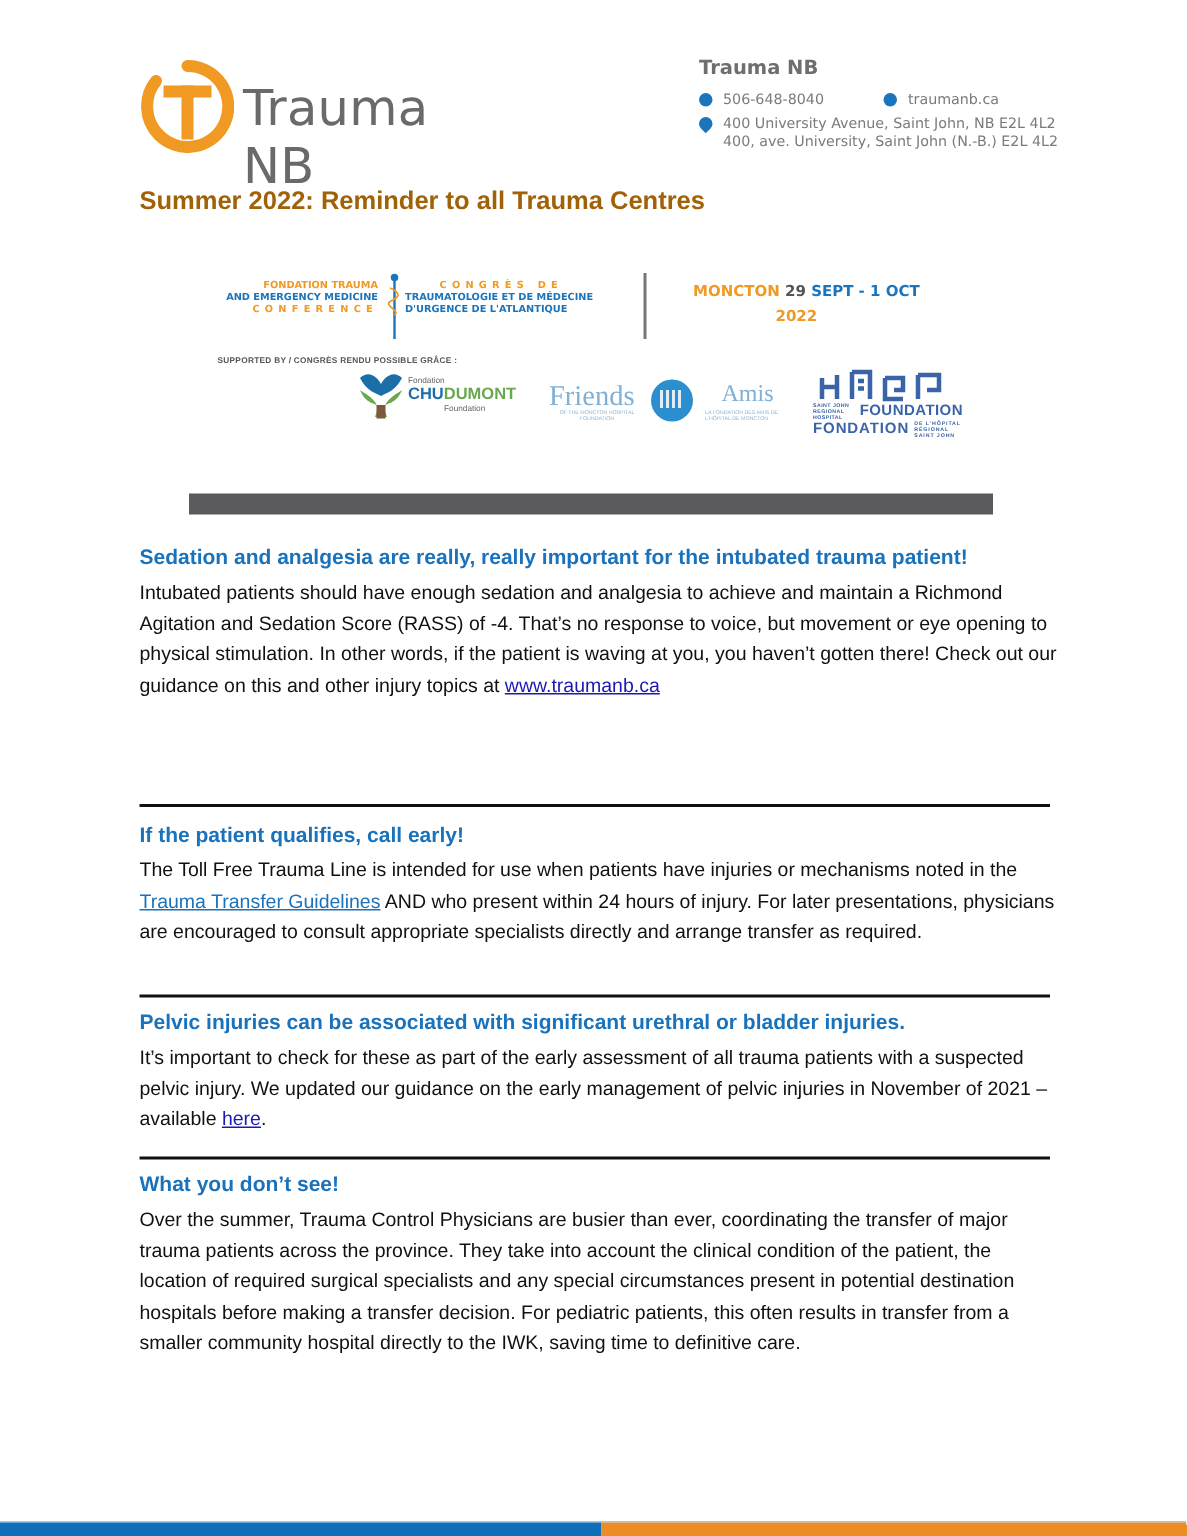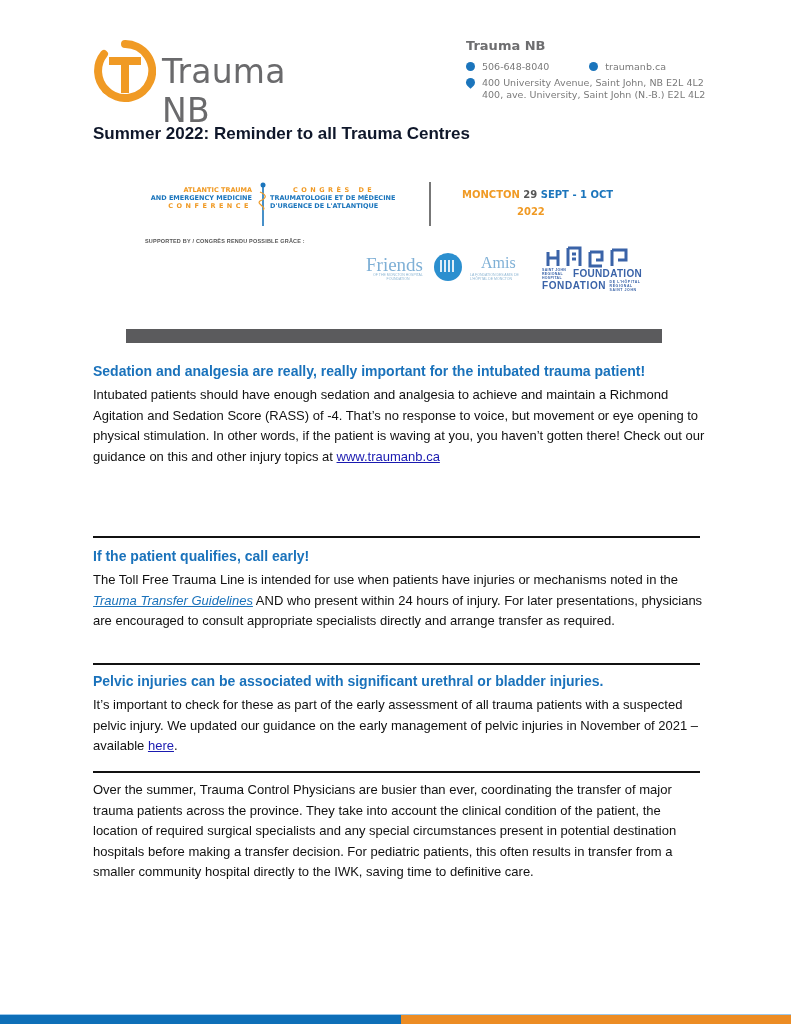--- a/index.html
+++ b/index.html
@@ -14,21 +14,21 @@
   
   #contact { left:466px; top:38px; width:260px; font-family:"DejaVu Sans", sans-serif; color:#7a7a7a; }
   #contact-title { font-size:13px; font-weight:bold; color:#6e6e70; margin-bottom:8px; }
   .contact-row { font-size:9.5px; line-height:12px; display:flex; align-items:flex-start; }
   .cicon { width:9px; height:9px; border-radius:50%; background:#1b75bc; display:inline-block; margin-right:7px; margin-top:1px; flex:none; }
   .pin { border-radius:50% 50% 50% 0; transform:rotate(-45deg); }
   #contact-row1 { margin-bottom:4px; }
   #web { margin-left:40px; display:flex; }
 
   
-  #main-title { left:93px; top:124px; font-size:17px; font-weight:bold; color:#0f172a; }
+  #main-title { left:93px; top:124px; font-size:17px; font-weight:bold; color:#a16207; }
 
   
   #banner { left:140px; top:176px; width:540px; height:120px; }
   .atem { position:absolute; left:0; top:10px; width:112px; text-align:right; font-family:"DejaVu Sans", sans-serif; font-weight:bold; font-size:6.5px; line-height:8px; }
   .atem .o { color:#f09a24; } .atem .b { color:#1b75bc; }
   .congres { position:absolute; left:130px; top:10px; font-family:"DejaVu Sans", sans-serif; font-weight:bold; font-size:6.5px; line-height:8px; }
   .congres .o { color:#f09a24; } .congres .b { color:#1b75bc; }
   .spaced { letter-spacing:3.5px;padding-left:23px; }
   #caduceus { position:absolute; left:118px; top:6px; }
   #vsep { position:absolute; left:289px; top:6px; width:2px; height:44px; background:#777; }
@@ -59,21 +59,21 @@
   #srh-l2 { position:absolute; left:0; top:36px; font-size:10px; font-weight:bold; color:#3a63a8; letter-spacing:0.6px; }
   .tiny { font-size:3.5px; display:inline-block; line-height:4px; vertical-align:middle; }
 
   #banner-bar { left:126px; top:329px; width:536px; height:14px; background:#5b5b5d; }
 
   
   .section { position:absolute; left:93px; width:612px; }
   .sec-h { font-size:14px; font-weight:bold; color:#1a72bb; line-height:19px; margin-bottom:4px; }
   .sec-p { font-size:13px; line-height:20.5px; color:#111; }
   .sec-p a { color:#1a1ab0; text-decoration:underline; }
-  .sec-p a.lb { color:#1a72bb;font-style:italic; }
+  .sec-p a.lb { color:#1a72bb; }
   #sec1 { top:362px; }
   #sec2 { top:547px; }
   #sec3 { top:672px; }
   #sec4 { top:780px; }
 
   .divider { position:absolute; left:93px; width:607px; height:2px; background:#111; }
   #div1 { top:536px; }
   #div2 { top:663px; }
   #div3 { top:771px; }
 
@@ -111,21 +111,21 @@
       <span>400 University Avenue, Saint John, NB  E2L 4L2</span><br>
       <span>400, ave. University, Saint John (N.-B.) E2L 4L2</span>
     </span>
   </div>
 </div>
 
 <div id="main-title" class="abs">Summer 2022: Reminder to all Trauma Centres</div>
 
 <div id="banner" class="abs">
   <div class="atem">
-    <span class="o">ATLANTIC TRAUMA</span><br>
+    <span class="o">FONDATION TRAUMA</span><br>
     <span class="b">AND EMERGENCY MEDICINE</span><br>
     <span class="o spaced">CONFERENCE</span>
   </div>
   <svg id="caduceus" width="10" height="44" viewBox="0 0 10 44">
     <circle cx="5" cy="3" r="2.5" fill="#1b75bc"></circle>
     <rect x="4.2" y="4" width="1.6" height="40" fill="#1b75bc"></rect>
     <path d="M 2 10 C 9 13, 9 16, 2 19 C -2 22, 9 25, 5 28" fill="none" stroke="#f09a24" stroke-width="1.2"></path>
   </svg>
   <div class="congres">
     <span class="o spaced">CONGRÈS DE</span><br>
@@ -134,20 +134,30 @@
   </div>
   <div id="vsep"></div>
   <div id="dates">
     <span class="o">MONCTON</span>
     <span class="g">29</span>
     <span class="b">SEPT - 1 OCT</span><br>
     <span class="o" id="dates-year">2022</span>
   </div>
   <div id="supported">SUPPORTED BY / CONGRÈS RENDU POSSIBLE GRÂCE :</div>
 
+  <div id="chu" class="sponsor">
+    <svg width="32" height="34" viewBox="0 0 32 34">
+      <path d="M 2 6 C 8 0, 14 6, 16 10 C 18 6, 24 0, 30 6 C 26 14, 20 16, 16 18 C 12 16, 6 14, 2 6 Z" fill="#1b6ea8"></path>
+      <path d="M 2 14 C 8 18, 12 20, 14 26 L 12 32 L 20 32 L 18 26 C 20 20, 24 18, 30 14 C 26 24, 20 22, 16 26 C 12 22, 6 24, 2 14 Z" fill="#6aa84f"></path>
+      <rect x="13" y="24" width="6" height="9" fill="#7a5a3a"></rect>
+    </svg>
+    <span id="chu-f1">Fondation</span>
+    <span id="chu-name"><span>CHU</span><span class="g">DUMONT</span></span>
+    <span id="chu-f2">Foundation</span>
+  </div>
 
   <div id="friends" class="sponsor">
     <span id="friends-en">Friends</span>
     <span id="friends-globe"></span>
     <span id="friends-fr">Amis</span>
     <span class="fsub" id="friends-sub-en">OF THE MONCTON HOSPITAL FOUNDATION</span>
     <span class="fsub" id="friends-sub-fr">LA FONDATION DES AMIS DE L'HÔPITAL DE MONCTON</span>
   </div>
 
   <div id="srh" class="sponsor">
@@ -180,18 +190,19 @@
 <div id="div2" class="divider"></div>
 
 <div id="sec3" class="section">
   <div class="sec-h">Pelvic injuries can be associated with significant urethral or bladder injuries.</div>
   <div class="sec-p"><span>It’s important to check for these as part of the early assessment of all trauma patients with a suspected pelvic injury. We updated our guidance on the early management of pelvic injuries in November of 2021 – available </span><a>here</a><span>.</span></div>
 </div>
 
 <div id="div3" class="divider"></div>
 
 <div id="sec4" class="section">
+  <div class="sec-h">What you don’t see!</div>
   <div class="sec-p">Over the summer, Trauma Control Physicians are busier than ever, coordinating the transfer of major trauma patients across the province. They take into account the clinical condition of the patient, the location of required surgical specialists and any special circumstances present in potential destination hospitals before making a transfer decision. For pediatric patients, this often results in transfer from a smaller community hospital directly to the IWK, saving time to definitive care.</div>
 </div>
 
 <div id="foot-line" class="abs"></div>
 <div id="foot-blue" class="abs"></div>
 <div id="foot-orange" class="abs"></div>
 
 </body></html>

